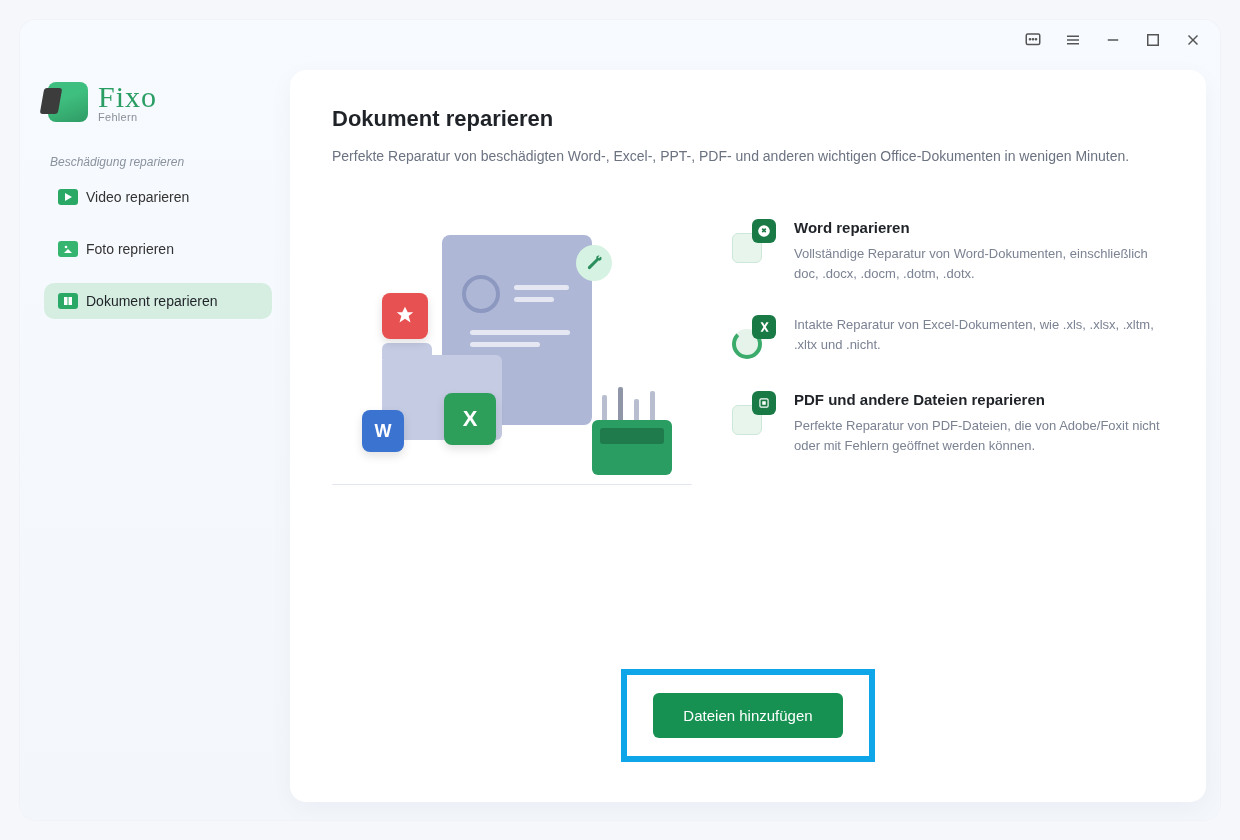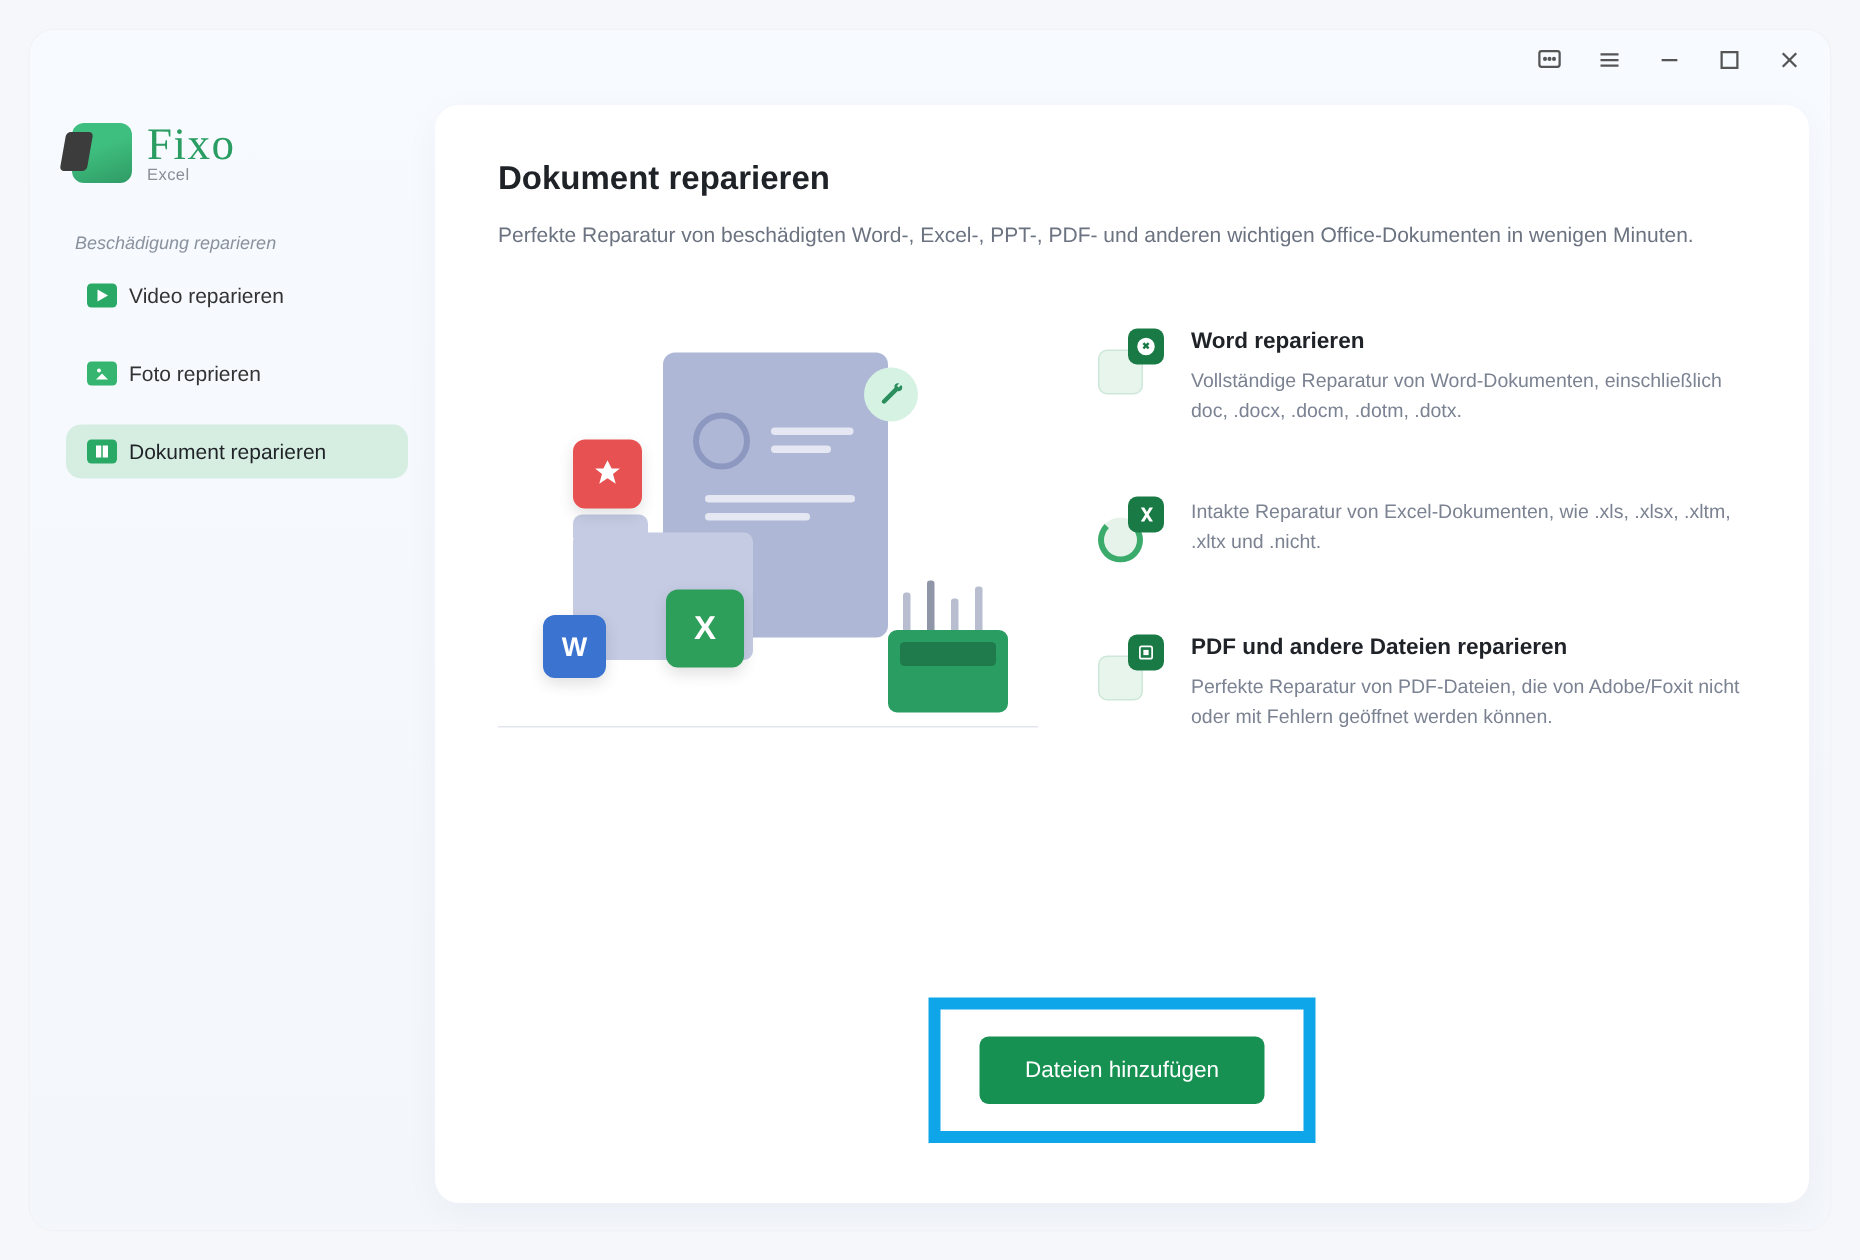--- a/index.html
+++ b/index.html
@@ -239,21 +239,21 @@
 .illus-tools span:nth-child(3){ left: 38px; height: 26px; }
 .illus-tools span:nth-child(4){ left: 54px; height: 34px; }
 .illus-baseline {
   position: absolute; bottom: 20px; left: 0; right: 0;
   height: 1px; background: #e3e6ee;
 }
 .feature-list {
   flex: 1;
   display: flex;
   flex-direction: column;
-  gap: 48px;
+  gap: 32px;
   padding-top: 4px;
 }
 .feature {
   display: flex;
   gap: 18px;
 }
 .feature-icon {
   width: 44px; height: 44px;
   position: relative;
   flex-shrink: 0;
@@ -286,21 +286,21 @@
   line-height: 1.5;
   max-width: 400px;
 }
 .cta-wrap {
   margin-top: auto;
   display: flex;
   justify-content: center;
   padding-bottom: 12px;
 }
 .cta-highlight {
-  border: 8px solid #0ea5e9;
+  border: 6px solid #0ea5e9;
   padding: 18px 26px;
 }
 .cta-button {
   background: #179152;
   color: #fff;
   font-size: 15px;
   font-weight: 500;
   border: none;
   border-radius: 6px;
   padding: 14px 30px;
@@ -344,21 +344,21 @@
         </svg>
     </span>
   </div>
 
   <div class="body">
     <aside class="sidebar">
       <div class="logo-area">
         <div class="logo-mark"></div>
         <div class="logo-text">
           <span class="logo-brand">Fixo</span>
-          <span class="logo-sub">Excel</span>
+          <span class="logo-sub">Fehlern</span>
         </div>
       </div>
 
       <div class="nav-section-label">Beschädigung reparieren</div>
 
       <div class="nav-item">
         <span class="nav-icon video">
           <svg viewBox="0 0 10 10">
               <polygon points="2,1 9,5 2,9"></polygon>
             </svg>

